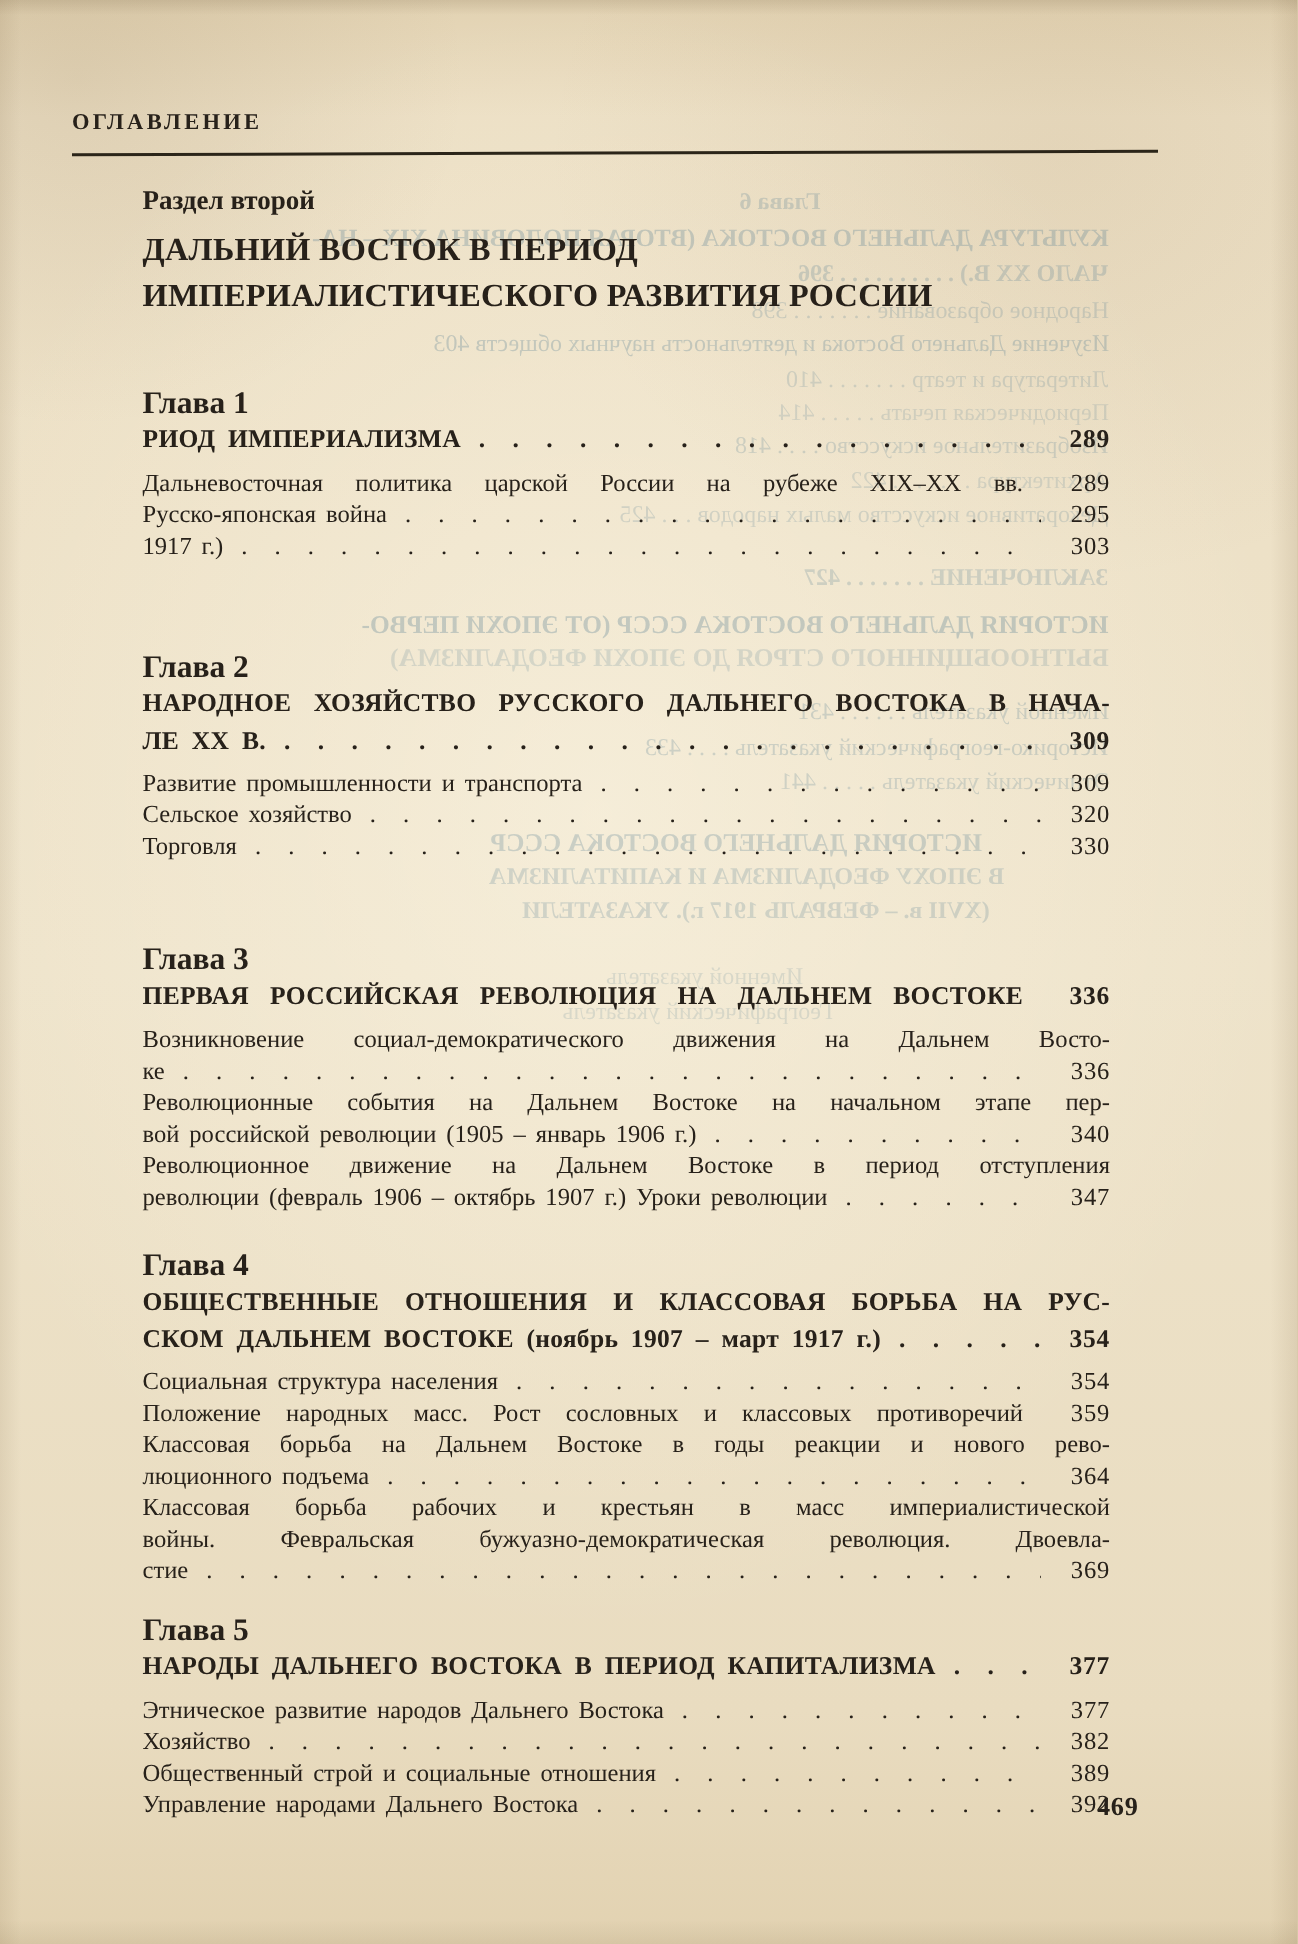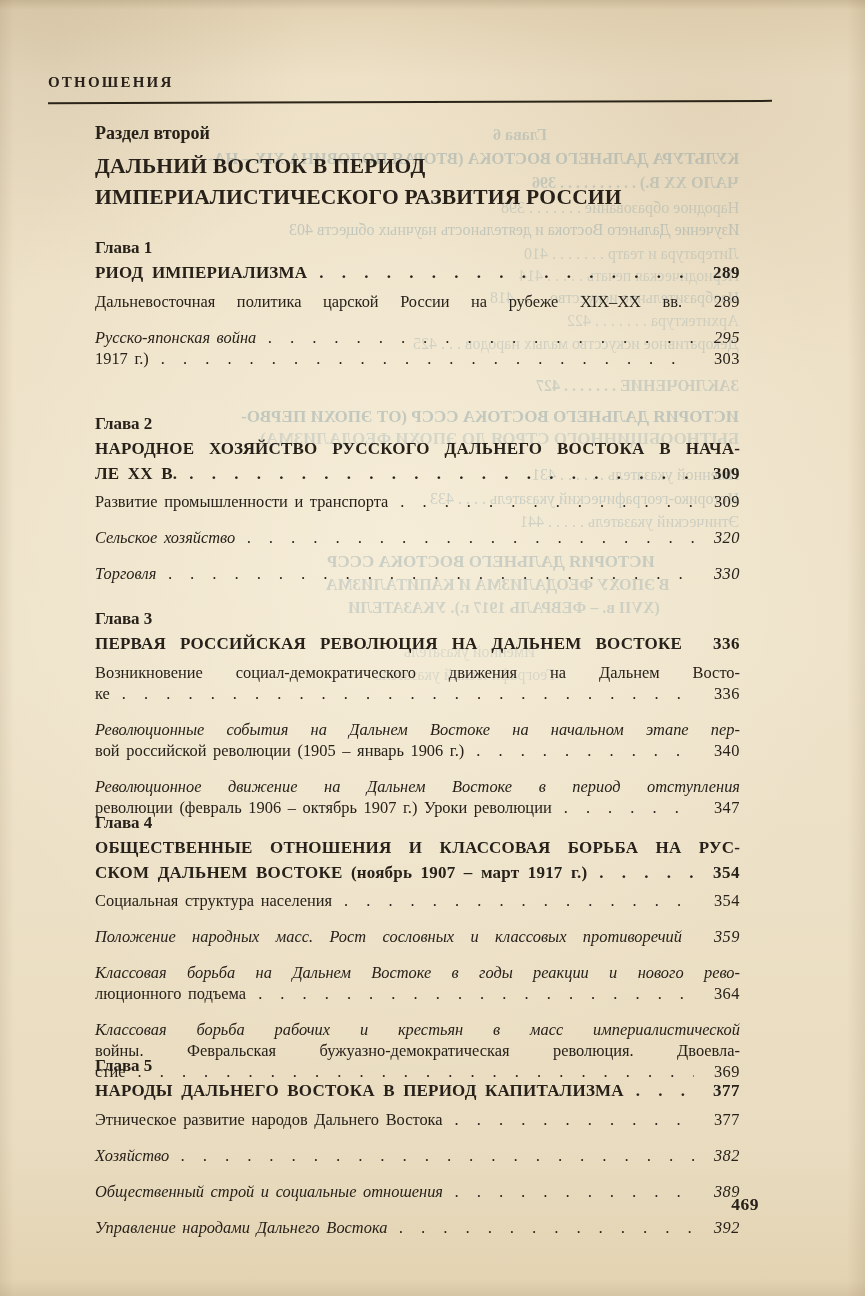--- a/index.html
+++ b/index.html
@@ -47,26 +47,26 @@
     background:#2b2519;transform:rotate(-.18deg);
   }
 
   .content{position:absolute;left:95px;top:0;width:645px;height:100%;}
 
   .section-head{position:absolute;top:122px;left:0;width:100%;}
   .kicker{font-weight:bold;font-size:18px;line-height:22px;}
   .big-title{font-weight:bold;font-size:21.5px;line-height:31px;letter-spacing:.2px;margin-top:7px;}
 
   .chapter{position:absolute;left:0;width:100%;}
-  .ch-label{font-weight:bold;font-size:17px;line-height:22px;margin-bottom:2px;}
+  .ch-label{font-weight:bold;font-size:21px;line-height:22px;margin-bottom:2px;margin-top:20px;}
 
   .row{font-size:16.4px;line-height:21px;word-spacing:2.5px;}
   .row.b{font-weight:bold;font-size:17px;line-height:24.5px;word-spacing:4px;letter-spacing:.2px;}
   .row.first-body{margin-top:5px;}
-  .row.es{margin-top:15px;font-style:italic;}
+  .row.es{margin-top:0;}
   .row.fill{text-align:justify;text-align-last:justify;}
   .row.flex{display:flex;align-items:flex-end;}
   .rt{white-space:nowrap;}
   .rt.spread{flex:1;white-space:normal;text-align:justify;text-align-last:justify;margin-right:12px;}
   .leader{flex:1;overflow:hidden;white-space:nowrap;padding-left:12px;padding-right:4px;}
   .leader.dots::after{
     content:". . . . . . . . . . . . . . . . . . . . . . . . . . . . . . . . . . . . . . . . . . . . . .";
     word-spacing:13px;letter-spacing:.5px;
   }
   .pg{width:46px;text-align:right;flex:none;letter-spacing:.5px;}
@@ -100,21 +100,21 @@
       <div class="ghost" style="top: 513px; right: 126px; font-size: 16px; opacity: 0.24;">Этнический указатель . . . . . 441</div>
       <div class="ghost b" style="top: 552px; right: 210px; font-size: 17px; opacity: 0.28;">ИСТОРИЯ ДАЛЬНЕГО ВОСТОКА СССР</div>
       <div class="ghost b" style="top: 576px; right: 195px; font-size: 16px; opacity: 0.24;">В ЭПОХУ ФЕОДАЛИЗМА И КАПИТАЛИЗМА</div>
       <div class="ghost b" style="top: 599px; right: 205px; font-size: 16px; opacity: 0.24;">(XVII в. – ФЕВРАЛЬ 1917 г.). УКАЗАТЕЛИ</div>
       <div class="ghost" style="top: 643px; right: 330px; font-size: 16px; opacity: 0.18;">Именной указатель</div>
       <div class="ghost" style="top: 666px; right: 310px; font-size: 16px; opacity: 0.18;">Географический указатель</div>
     </div>
 
   <div class="ink">
 
-    <div class="masthead">ОТНОШЕНИЯ</div>
+    <div class="masthead">ОГЛАВЛЕНИЕ</div>
 
     <div class="rule"></div>
 
     <div class="content">
 
       <div class="section-head">
         <div class="kicker">Раздел второй</div>
         <div class="big-title">
           <div>ДАЛЬНИЙ ВОСТОК В ПЕРИОД</div>
           <div>ИМПЕРИАЛИСТИЧЕСКОГО РАЗВИТИЯ РОССИИ</div>

